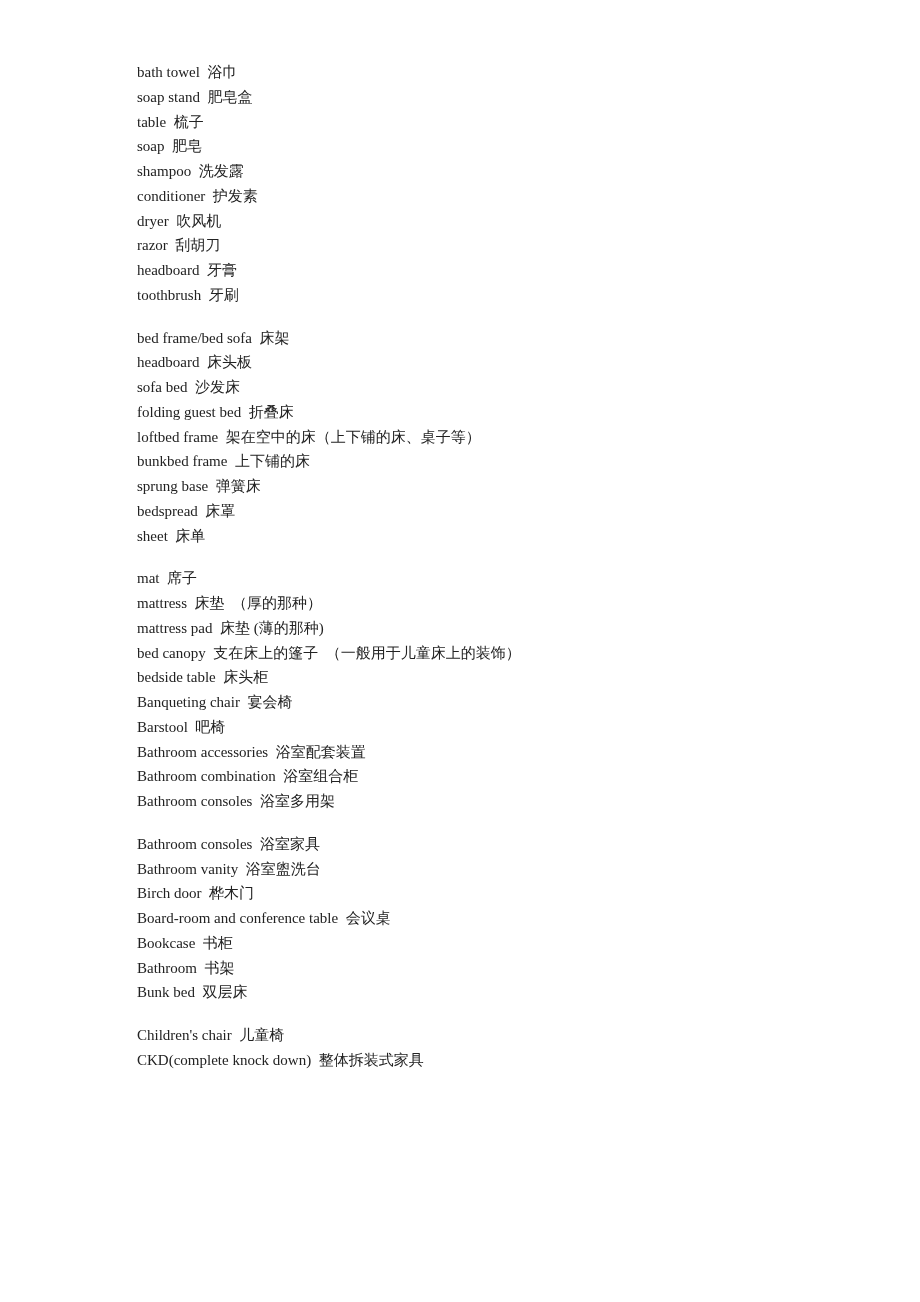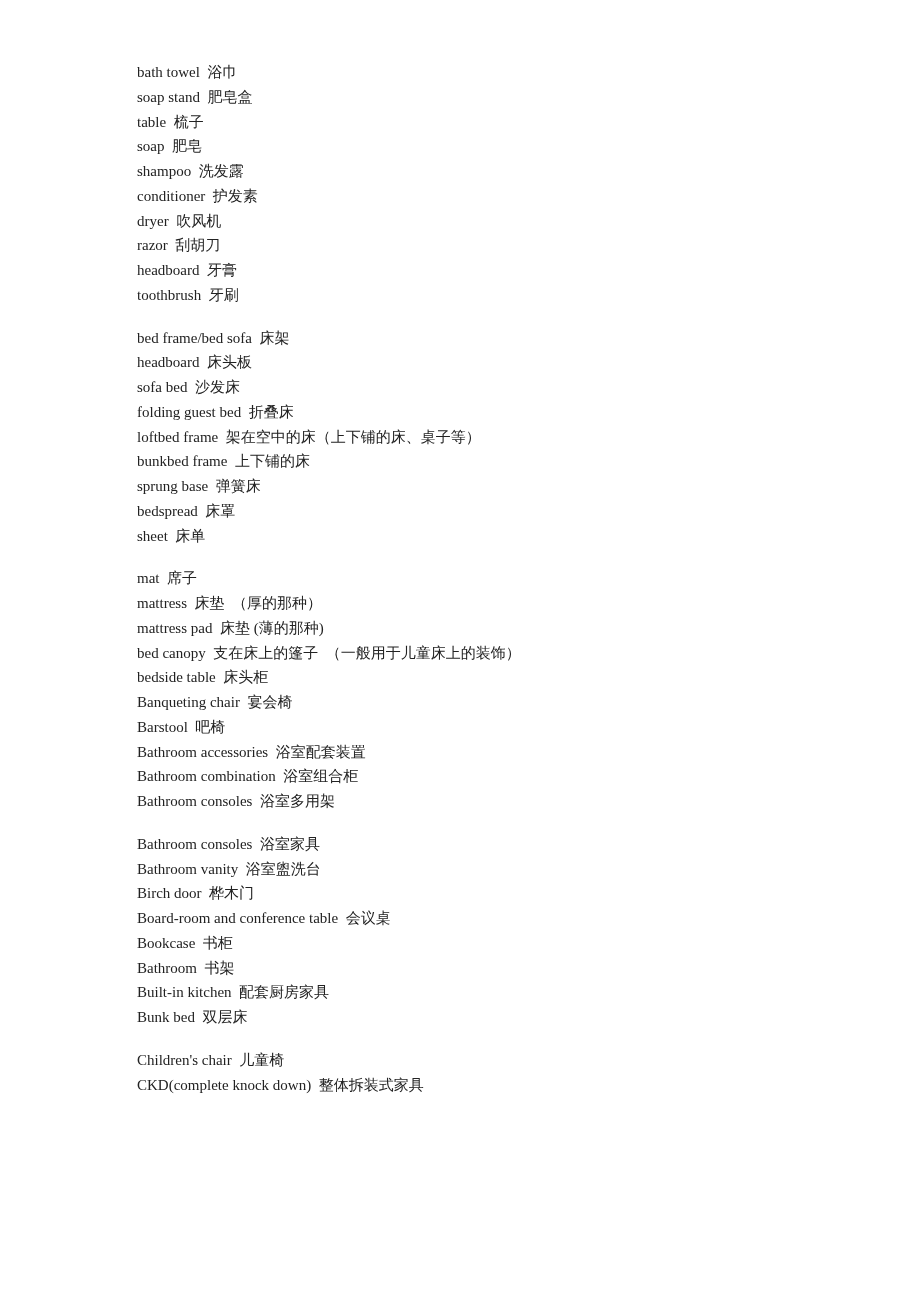--- a/index.html
+++ b/index.html
@@ -62,20 +62,19 @@
       <span class="vocab-line"><span>Bathroom combination  </span><span>浴室组合柜</span></span>
       <span class="vocab-line"><span>Bathroom consoles  </span><span>浴室多用架</span></span>
     </div>
     <div class="section">
       <span class="vocab-line"><span>Bathroom consoles  </span><span>浴室家具</span></span>
       <span class="vocab-line"><span>Bathroom vanity  </span><span>浴室盥洗台</span></span>
       <span class="vocab-line"><span>Birch door  </span><span>桦木门</span></span>
       <span class="vocab-line"><span>Board-room and conference table  </span><span>会议桌</span></span>
       <span class="vocab-line"><span>Bookcase  </span><span>书柜</span></span>
       <span class="vocab-line"><span>Bathroom  </span><span>书架</span></span>
-      <span class="vocab-line"><span>Built-in kitchen  </span><span>配套厨房家具</span></span>
       <span class="vocab-line"><span>Bunk bed  </span><span>双层床</span></span>
     </div>
     <div class="section">
       <span class="vocab-line"><span>Children's chair  </span><span>儿童椅</span></span>
       <span class="vocab-line"><span>CKD(complete knock down)  </span><span>整体拆装式家具</span></span>
     </div>
   </div>
 
 </body></html>

